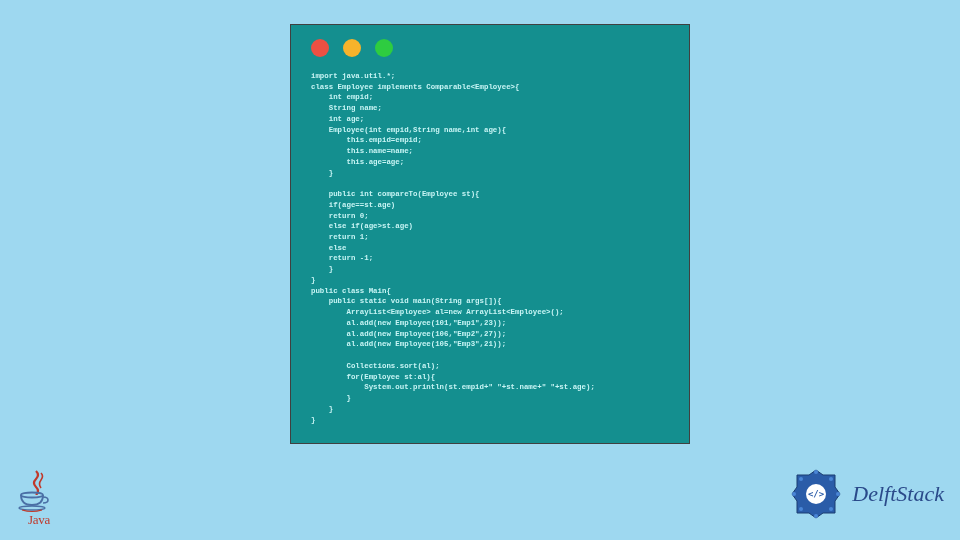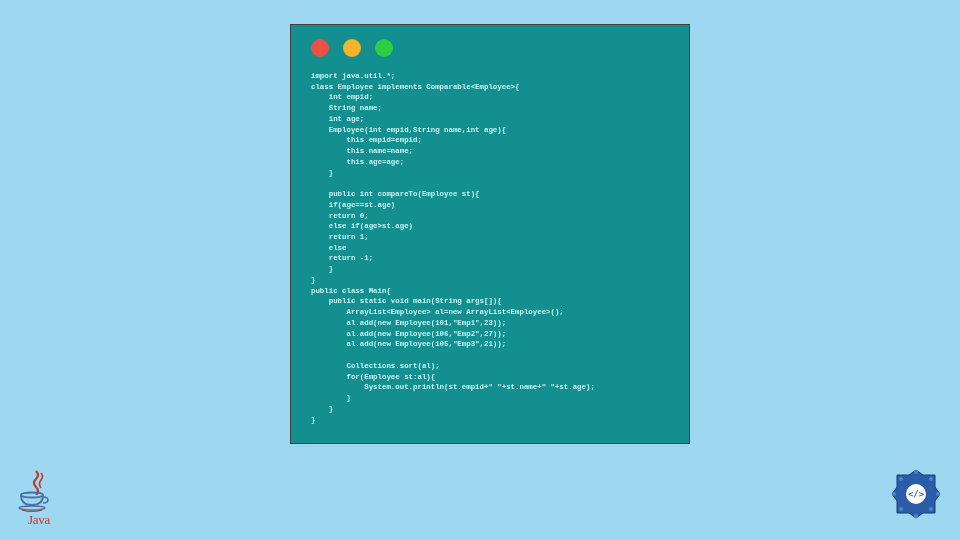--- a/index.html
+++ b/index.html
@@ -154,13 +154,14 @@
       <circle cx="22" cy="0" r="2" fill="#4a86d6"></circle>
       <circle cx="15" cy="15" r="2" fill="#4a86d6"></circle>
       <circle cx="0" cy="22" r="2" fill="#4a86d6"></circle>
       <circle cx="-15" cy="15" r="2" fill="#4a86d6"></circle>
       <circle cx="-22" cy="0" r="2" fill="#4a86d6"></circle>
       <circle cx="-15" cy="-15" r="2" fill="#4a86d6"></circle>
       <circle cx="0" cy="0" r="10" fill="#ffffff"></circle>
       <text x="0" y="3" font-size="9" text-anchor="middle" fill="#2a5ca8" font-family="monospace" font-weight="bold">&lt;/&gt;</text>
     </g>
   </svg>
+  <div class="delft-text">DelftStack</div>
 </div>
 
 </body></html>

